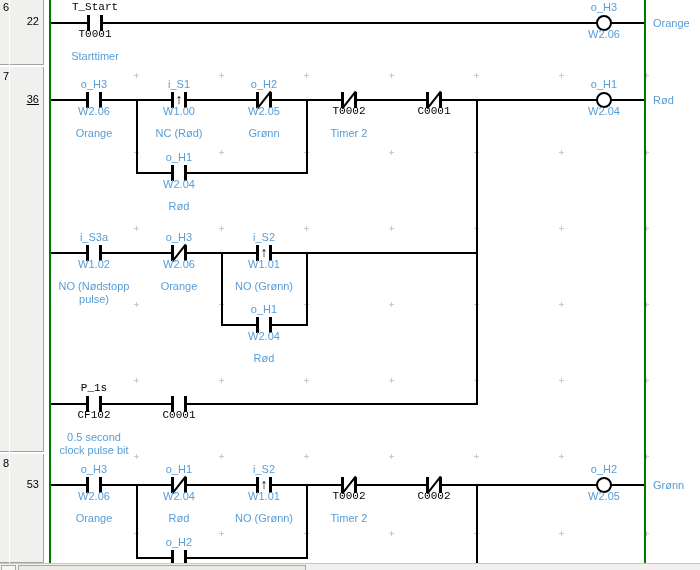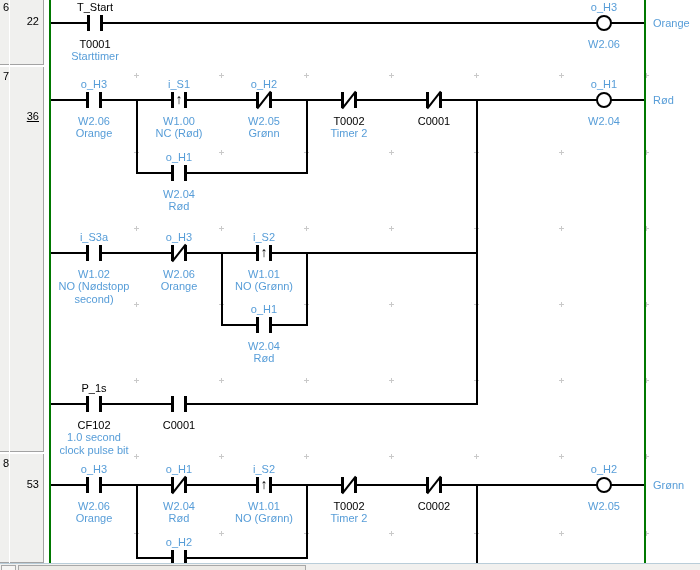--- a/index.html
+++ b/index.html
@@ -15,23 +15,23 @@
   .bar{position:absolute;top:-8px;width:3px;height:16px;background:#000;}
   .bar.l{left:-8px;}
   .bar.r{left:5px;}
   .gapbox{position:absolute;left:-5px;top:-8px;width:10px;height:16px;background:#fff;}
   .slash{position:absolute;left:-11px;top:-1px;width:22px;height:2px;background:#000;transform:rotate(-52deg);}
   .uparrow{position:absolute;left:-8px;top:-10px;width:16px;text-align:center;font-size:14px;line-height:18px;color:#000;}
   .circle{position:absolute;left:-8px;top:-8px;width:16px;height:16px;border:2px solid #000;border-radius:50%;background:#fff;box-sizing:border-box;}
   
   .lbl{position:absolute;font-size:11px;line-height:13px;color:#579dd8;text-align:center;white-space:pre-line;}
   .name{left:-55px;top:-22px;width:110px;}
-  .addr{left:-55px;top:15px;width:110px;}
+  .addr{left:-55px;top:5px;width:110px;}
   .cmt{left:-62px;top:27px;width:124px;}
-  .k{color:#000;}
+  .k{color:#000;font-family:Liberation Mono, monospace;}
   .outlbl{position:absolute;left:653px;font-size:11px;line-height:13px;color:#579dd8;z-index:3;}
   
   .gblock{position:absolute;left:0;width:44px;background:#f0f0ee;border-right:1px solid #a3a3a3;border-bottom:1px solid #a3a3a3;box-sizing:border-box;z-index:4;}
   .gwhite{position:absolute;left:9px;top:0;width:1px;height:563px;background:#fff;z-index:5;}
   .gnum{position:absolute;left:3px;font-size:11px;line-height:12px;color:#000;z-index:6;}
   .gstep{position:absolute;left:0;width:39px;text-align:right;font-size:11px;line-height:12px;color:#000;z-index:6;}
   
   .mark{position:absolute;width:5px;height:5px;z-index:0;}
   .mark::before{content:"";position:absolute;left:0;top:2px;width:5px;height:1px;background:#c9c9c9;}
   .mark::after{content:"";position:absolute;left:2px;top:0;width:1px;height:5px;background:#c9c9c9;}
@@ -138,21 +138,21 @@
     <div class="lbl cmt">Rød</div>
   </div>
 
   <div class="elem" style="left:94px;top:253px;">
     <div class="gapbox"></div>
     <div class="bar l"></div>
     <div class="bar r"></div>
     <div class="lbl name">i_S3a</div>
     <div class="lbl addr">W1.02</div>
     <div class="lbl cmt">NO (Nødstopp
-second)</div>
+pulse)</div>
   </div>
   <div class="elem" style="left:179px;top:253px;">
     <div class="gapbox"></div>
     <div class="bar l"></div>
     <div class="bar r"></div>
     <div class="slash"></div>
     <div class="lbl name">o_H3</div>
     <div class="lbl addr">W2.06</div>
     <div class="lbl cmt">Orange</div>
   </div>
@@ -174,21 +174,21 @@
     <div class="lbl addr">W2.04</div>
     <div class="lbl cmt">Rød</div>
   </div>
 
   <div class="elem" style="left:94px;top:404px;">
     <div class="gapbox"></div>
     <div class="bar l"></div>
     <div class="bar r"></div>
     <div class="lbl name k">P_1s</div>
     <div class="lbl addr k">CF102</div>
-    <div class="lbl cmt">1.0 second
+    <div class="lbl cmt">0.5 second
 clock pulse bit</div>
   </div>
   <div class="elem" style="left:179px;top:404px;">
     <div class="gapbox"></div>
     <div class="bar l"></div>
     <div class="bar r"></div>
     <div class="lbl addr k">C0001</div>
   </div>
 
   <div class="elem" style="left:94px;top:485px;">
@@ -246,21 +246,21 @@
     <div class="lbl name">o_H2</div>
   </div>
 
   <div class="gblock" style="top:0;height:65px;"></div>
   <div class="gblock" style="top:67px;height:385px;"></div>
   <div class="gblock" style="top:454px;height:109px;"></div>
   <div class="gwhite"></div>
   <div class="gnum" style="top:1px;">6</div>
   <div class="gstep" style="top:15px;">22</div>
   <div class="gnum" style="top:70px;">7</div>
-  <div class="gstep" style="top:110px;text-decoration:underline;">36</div>
+  <div class="gstep" style="top:93px;text-decoration:underline;">36</div>
   <div class="gnum" style="top:457px;">8</div>
   <div class="gstep" style="top:478px;">53</div>
 
   <div class="sb">
     <div class="sb-btn"></div>
     <div class="sb-thumb"></div>
   </div>
 
 <div class="mark" style="left: 134px; top: 73px;"></div>
     <div class="mark" style="left: 134px; top: 150px;"></div>

